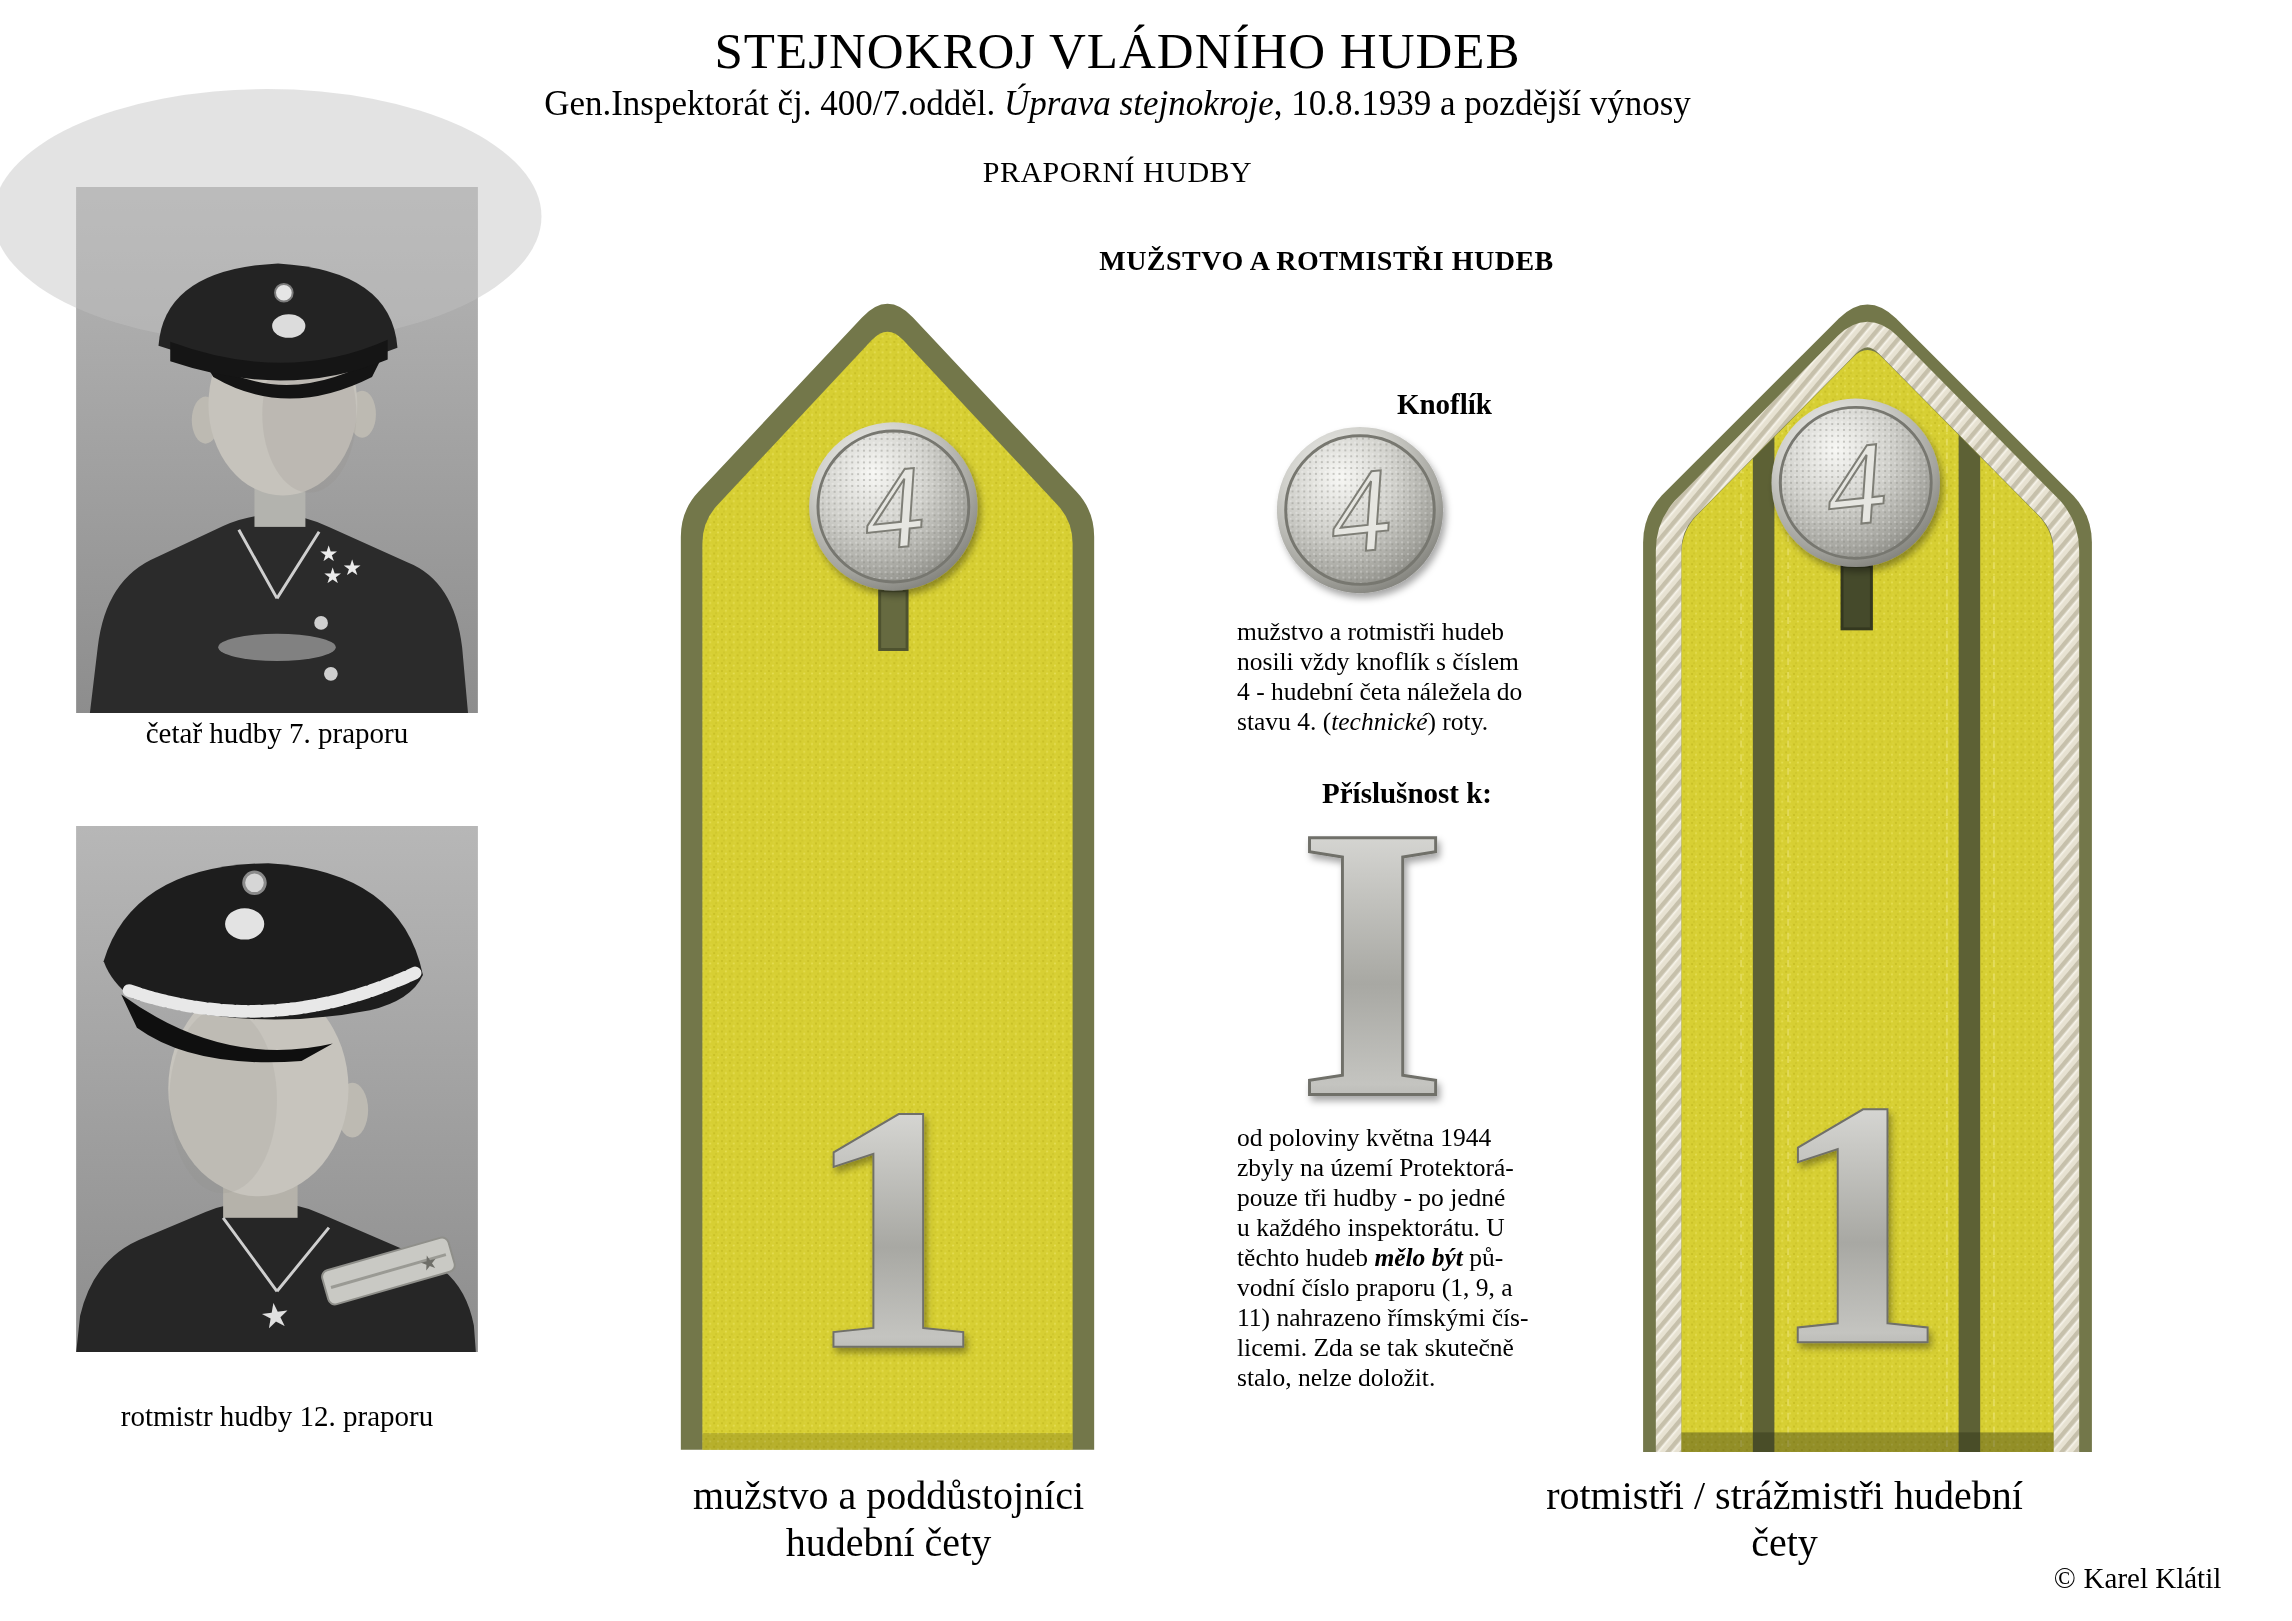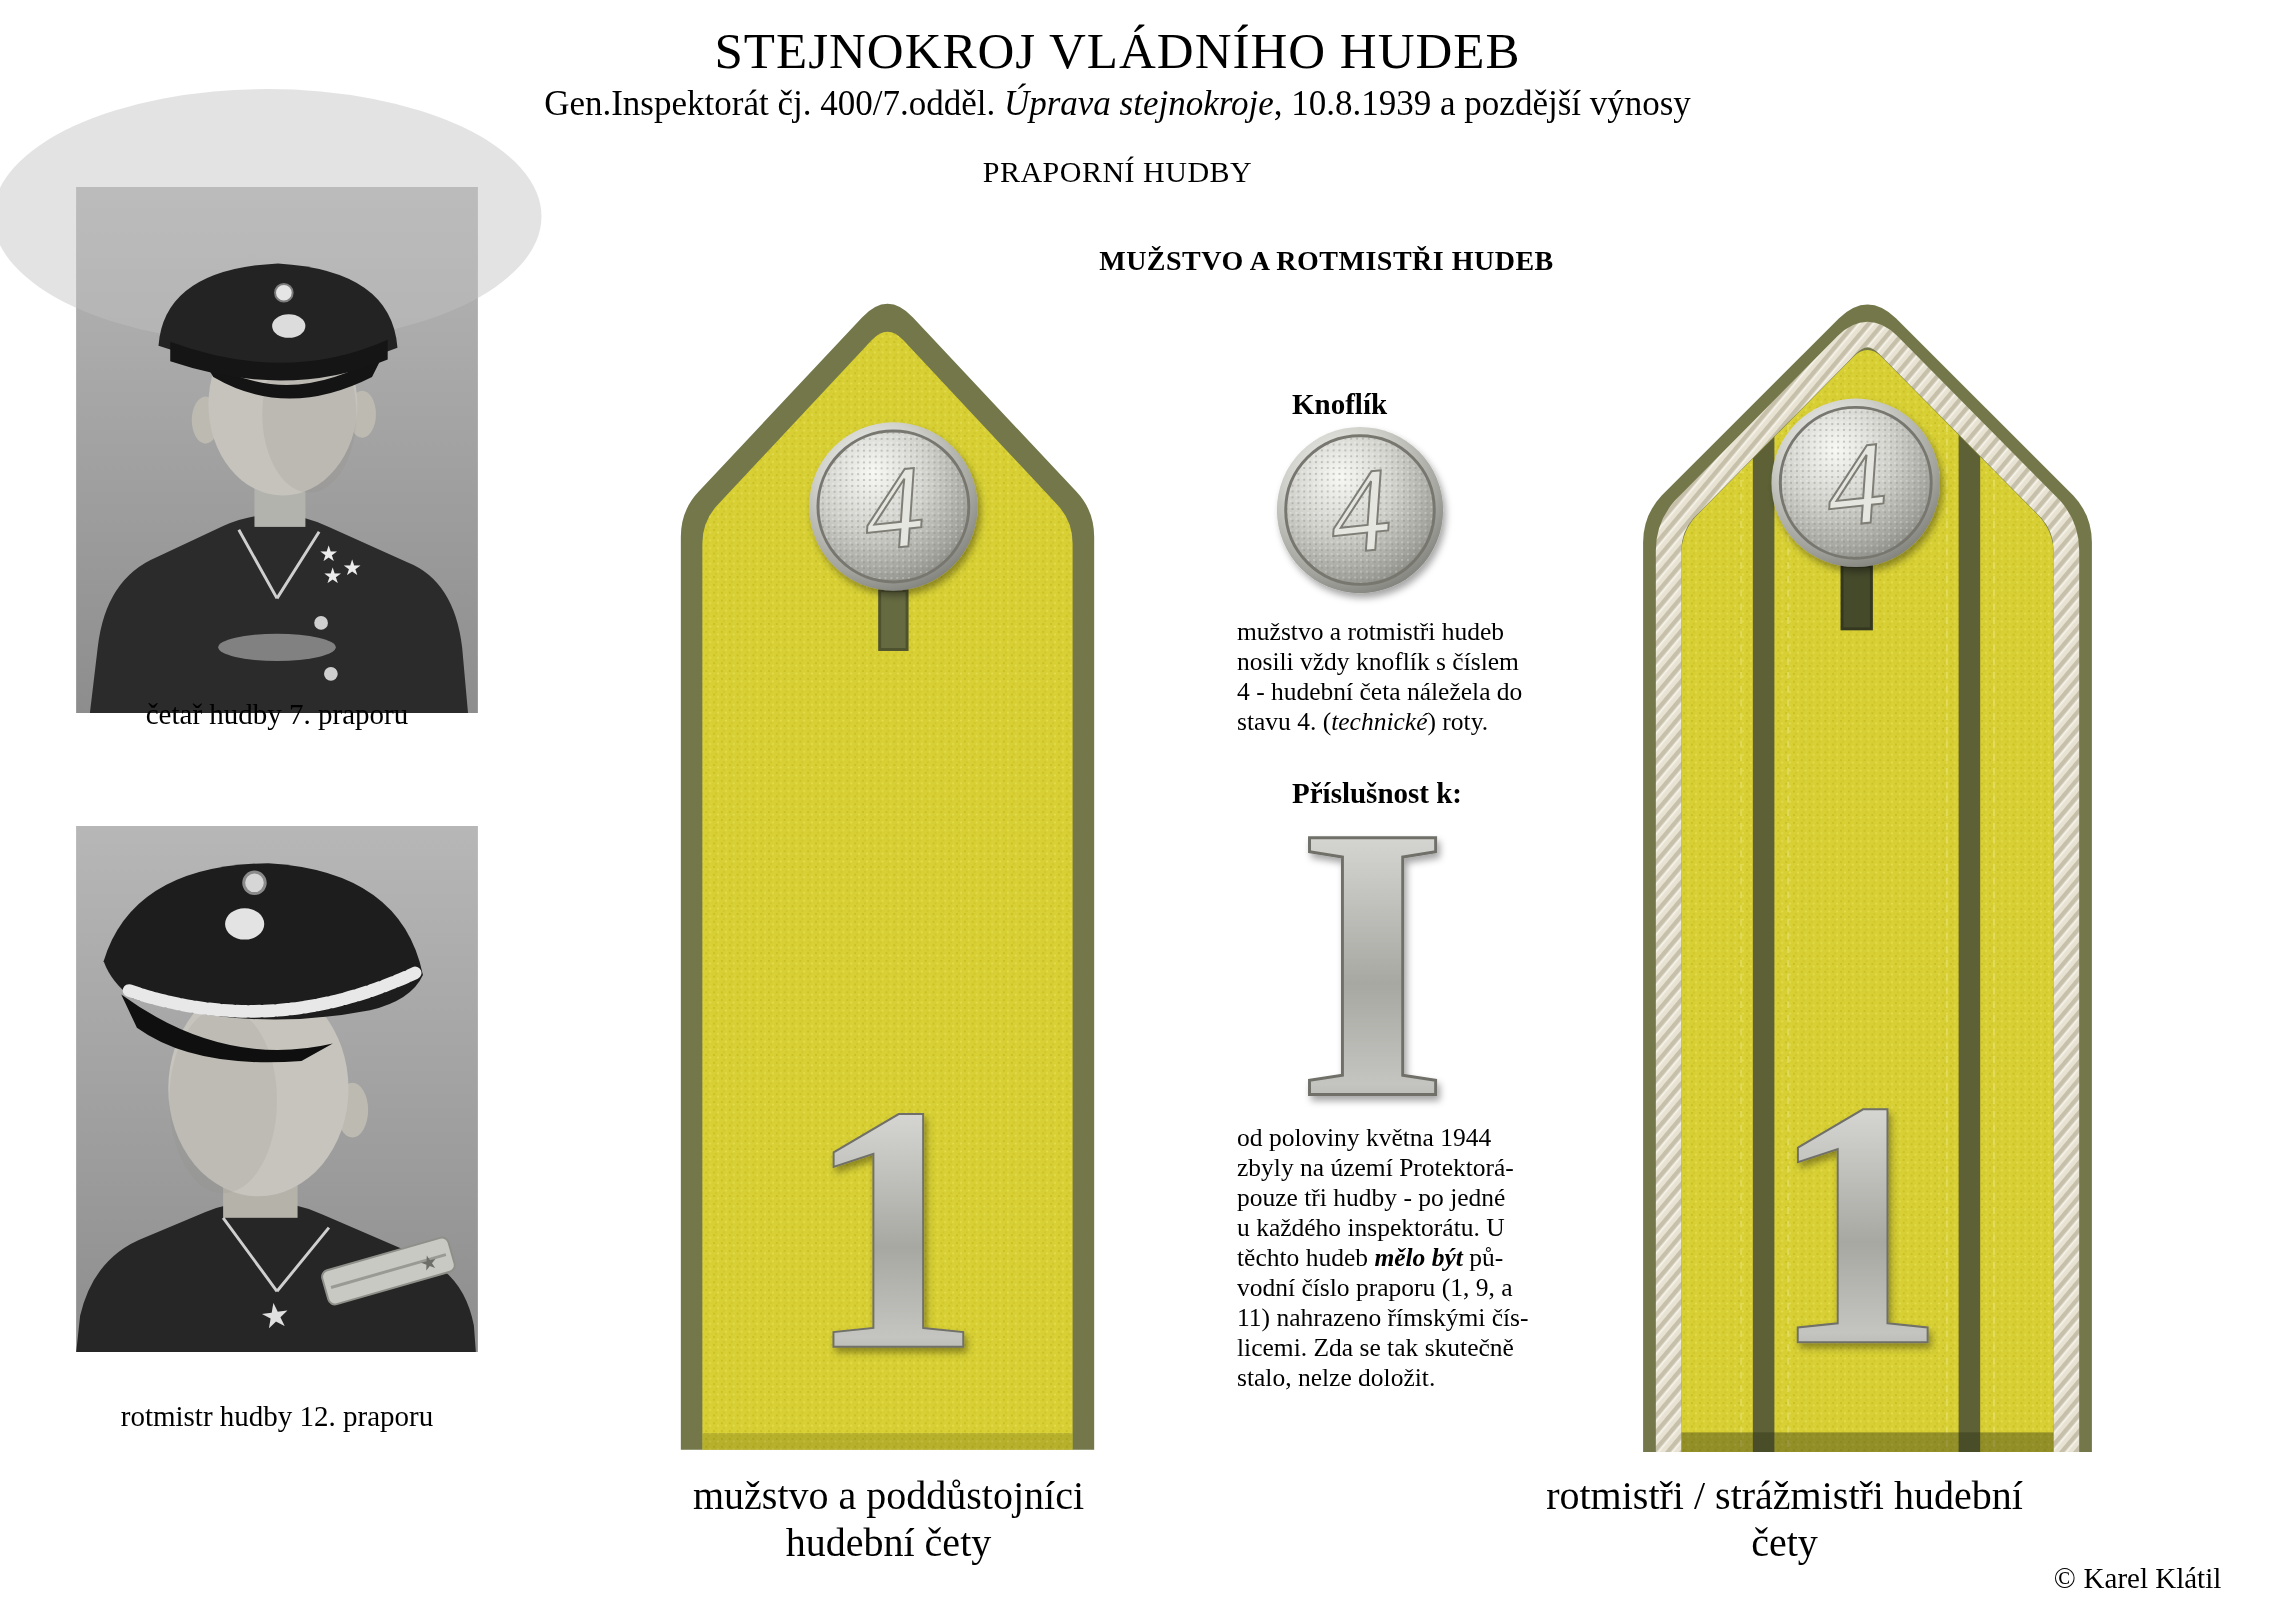--- a/index.html
+++ b/index.html
@@ -8,21 +8,21 @@
   .abs{position:absolute;}
   .center{text-align:center;}
   .title{left:0;top:21.6px;width:2235px;font-size:51px;letter-spacing:1px;}
   .subtitle{left:0;top:84px;width:2235px;font-size:35px;}
   .section-heading{left:0;top:155px;width:2235px;font-size:30px;font-weight:normal;letter-spacing:0.5px;}
   .subsection-heading{left:753px;top:245px;width:1147px;font-size:28px;font-weight:bold;letter-spacing:0.5px;}
   .photo{width:402px;height:526px;box-shadow:0 0 0 1px #d8d8d8 inset;}
   .photo svg{display:block;width:100%;height:100%;}
   .photo-caption{width:480px;left:37px;font-size:29px;text-align:center;}
   .board-caption{width:529px;font-size:40px;text-align:center;}
-  .mid-heading{left:1292px;width:255px;font-size:29px;font-weight:bold;text-align:left;}
+  .mid-heading{left:1237px;width:255px;font-size:29px;font-weight:bold;text-align:right;}
   .para{left:1237px;width:345px;font-size:25.5px;line-height:30px;white-space:pre-line;text-align:left;}
   .copyright{left:2009px;top:1562px;width:257px;font-size:29px;text-align:center;}
   .copyright .sym{display:inline-block;margin-right:7.8px;}
   svg{overflow:visible;}
   .num-font{font-family:"Liberation Serif","DejaVu Serif",serif;}
 </style>
 </head>
 <body>
 
 <div class="page">
@@ -96,21 +96,21 @@
           <text x="248" y="382">★</text>
             <text x="272" y="396">★</text>
             <text x="252" y="404">★</text>
         </g>
         <circle cx="250" cy="445" r="7" fill="#cfcfcf"></circle>
         <circle cx="260" cy="497" r="7" fill="#cfcfcf"></circle>
         <ellipse cx="205" cy="470" rx="60" ry="14" fill="#d8d8d8" opacity="0.5"></ellipse>
       </g>
     </svg>
   </div>
-  <div class="abs photo-caption" style="top:698px;">četař hudby 7. praporu</div>
+  <div class="abs photo-caption" style="top:717px;">četař hudby 7. praporu</div>
 
   <div class="abs photo" style="left:76px;top:826px;">
     <svg viewBox="0 0 410 537">
       <rect width="410" height="537" fill="url(#photoBg)"></rect>
       <g>
         <path d="M0 537 L4 500 Q18 440 70 420 L132 394 Q192 370 252 397 L352 440 Q396 458 406 510 L408 537 Z" fill="#262626"></path>
         <rect x="150" y="330" width="76" height="70" fill="#b5b2aa"></rect>
         <ellipse cx="282" cy="290" rx="16" ry="28" fill="#bdbab2"></ellipse>
         <ellipse cx="186" cy="268" rx="92" ry="110" fill="#c7c4bd"></ellipse>
         <ellipse cx="150" cy="280" rx="55" ry="95" fill="#8f8d86" opacity="0.15"></ellipse>

